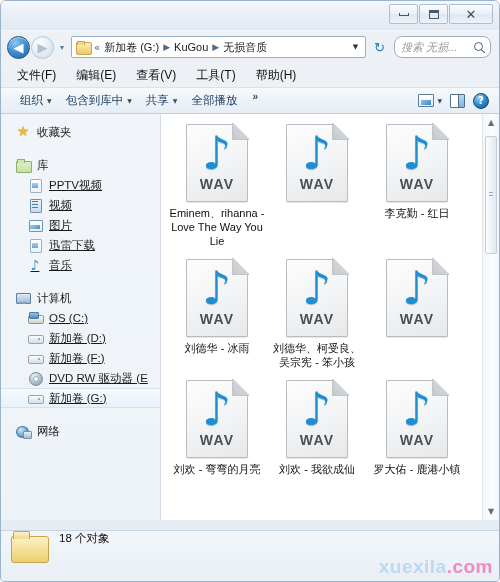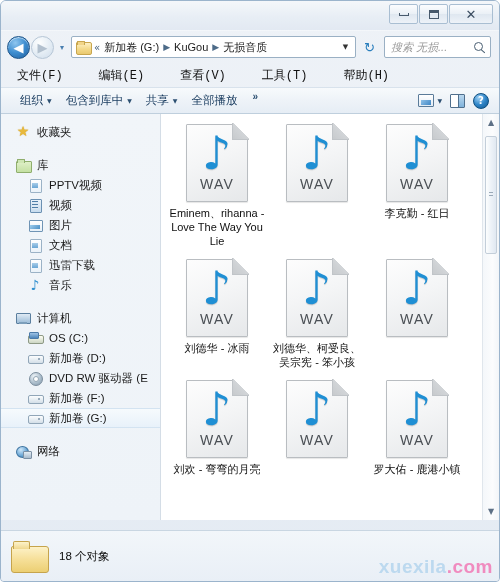--- a/index.html
+++ b/index.html
@@ -150,26 +150,26 @@
   }
   #refreshbtn {
     width: 21px; height: 22px;
     margin-left: 3px;
     display: flex; align-items: center; justify-content: center;
     color: #2b7fbd;
     font-size: 13px;
     font-family: "DejaVu Sans", sans-serif;
   }
   #searchbox {
-    width: 107px;
+    width: 97px;
     height: 22px;
     margin-left: 4px;
     background: #ffffff;
     border: 1px solid #9ab0c4;
-    border-radius: 2px;
+    border-radius: 8px;
     display: flex;
     align-items: center;
     padding: 0 3px 0 6px;
     flex: 0 0 auto;
   }
   #searchbox .ph {
     flex: 1;
     font-size: 11px;
     color: #9a9a9a;
     font-style: italic;
@@ -196,24 +196,23 @@
     transform: rotate(42deg);
     transform-origin: left center;
   }
 
   
   #menubar {
     height: 24px;
     display: flex;
     align-items: center;
     padding-left: 14px;
-    gap: 32px;
+    gap: 16px;
     font-size: 12px;
     color: #111;
-    font-family: Liberation Mono, monospace;
   }
   #menubar .mi { padding: 2px 2px; white-space: nowrap; }
 
   
   #toolbar {
     height: 27px;
     display: flex;
     padding: 0 6px 0 12px;
     gap: 0;
     background: linear-gradient(180deg, #f7fafc 0%, #eef3f8 48%, #e6edf5 100%);
@@ -294,21 +293,21 @@
   }
   .nav-group { margin-bottom: 2px; }
   .nav-row {
     display: flex;
     align-items: center;
     gap: 6px;
     height: 20px;
     padding-left: 14px;
     white-space: nowrap;
   }
-  .nav-row.child { padding-left: 26px; }
+  .nav-row.child { padding-left: 26px; text-decoration: underline; }
   .nav-row.selected {
     background: linear-gradient(180deg, #f6fafd 0%, #e8f1fa 100%);
     border-top: 1px solid #d3e3f1;
     border-bottom: 1px solid #d3e3f1;
   }
   .nav-row .lbl { overflow: hidden; text-overflow: clip; }
   .nav-gap { height: 11px; }
   .ni { width: 16px; height: 14px; flex: 0 0 16px; position: relative; }
 
   
@@ -497,21 +496,21 @@
     font-size: 46px;
     line-height: 1;
     font-family: "DejaVu Sans", sans-serif;
     text-shadow: 0 1px 1px rgba(0,0,0,.18);
   }
   .wav-label {
     position: absolute;
     left: 0; right: 0; bottom: 10px;
     text-align: center;
     font-size: 14px;
-    font-weight: normal;
+    font-weight: bold;
     letter-spacing: 1.2px;
     color: #4a4f54;
     font-family: "Liberation Sans", sans-serif;
   }
   .fname {
     font-size: 11px;
     line-height: 14px;
     color: #0f0f0f;
     text-align: center;
     width: 96px;
@@ -561,21 +560,21 @@
   }
 
   
   #statusbar {
     position: absolute;
     left: 0; right: 0; bottom: 0;
     height: 51px;
     background: linear-gradient(180deg, #f2f6fa 0%, #e9eff6 100%);
     border-top: 1px solid #c9d6e2;
     display: flex;
-    align-items: center;
+    align-items: flex-start;
     padding-left: 10px;
     gap: 10px;
   }
   .status-folder {
     width: 38px; height: 31px;
     position: relative;
     flex: 0 0 auto;
   }
   .status-folder::before {
     content:""; position:absolute; left:0; top:5px;
@@ -728,24 +727,20 @@
         <div class="nav-row child">
           <span class="ni ni-video"></span>
           <span class="lbl">视频</span>
         </div>
         <div class="nav-row child">
           <span class="ni ni-pic"></span>
           <span class="lbl">图片</span>
         </div>
         <div class="nav-row child">
           <span class="ni ni-doc"></span>
-          <span class="lbl">文档</span>
-        </div>
-        <div class="nav-row child">
-          <span class="ni ni-doc"></span>
           <span class="lbl">迅雷下载</span>
         </div>
         <div class="nav-row child">
           <span class="ni ni-note">♪</span>
           <span class="lbl">音乐</span>
         </div>
       </div>
 
       <div class="nav-gap"></div>
 
@@ -756,26 +751,26 @@
         </div>
         <div class="nav-row child">
           <span class="ni ni-osdrive"></span>
           <span class="lbl">OS (C:)</span>
         </div>
         <div class="nav-row child">
           <span class="ni ni-drive"></span>
           <span class="lbl">新加卷 (D:)</span>
         </div>
         <div class="nav-row child">
+          <span class="ni ni-drive"></span>
+          <span class="lbl">新加卷 (F:)</span>
+        </div>
+        <div class="nav-row child">
           <span class="ni ni-dvd"></span>
           <span class="lbl">DVD RW 驱动器 (E</span>
-        </div>
-        <div class="nav-row child">
-          <span class="ni ni-drive"></span>
-          <span class="lbl">新加卷 (F:)</span>
         </div>
         <div class="nav-row child selected">
           <span class="ni ni-drive"></span>
           <span class="lbl">新加卷 (G:)</span>
         </div>
       </div>
 
       <div class="nav-gap"></div>
 
       <div class="nav-group">
@@ -857,20 +852,21 @@
           <div class="fname">刘欢 - 弯弯的月亮</div>
         </div>
 
         <div class="fileitem">
           <div class="wav-icon">
             <div class="wav-page"></div>
             <div class="wav-fold"></div>
             <div class="wav-note">♪</div>
             <div class="wav-label">WAV</div>
           </div>
+          <div class="fname">刘欢 - 我欲成仙</div>
         </div>
 
         <div class="fileitem">
           <div class="wav-icon">
             <div class="wav-page"></div>
             <div class="wav-fold"></div>
             <div class="wav-note">♪</div>
             <div class="wav-label">WAV</div>
           </div>
           <div class="fname">罗大佑 - 鹿港小镇</div>

